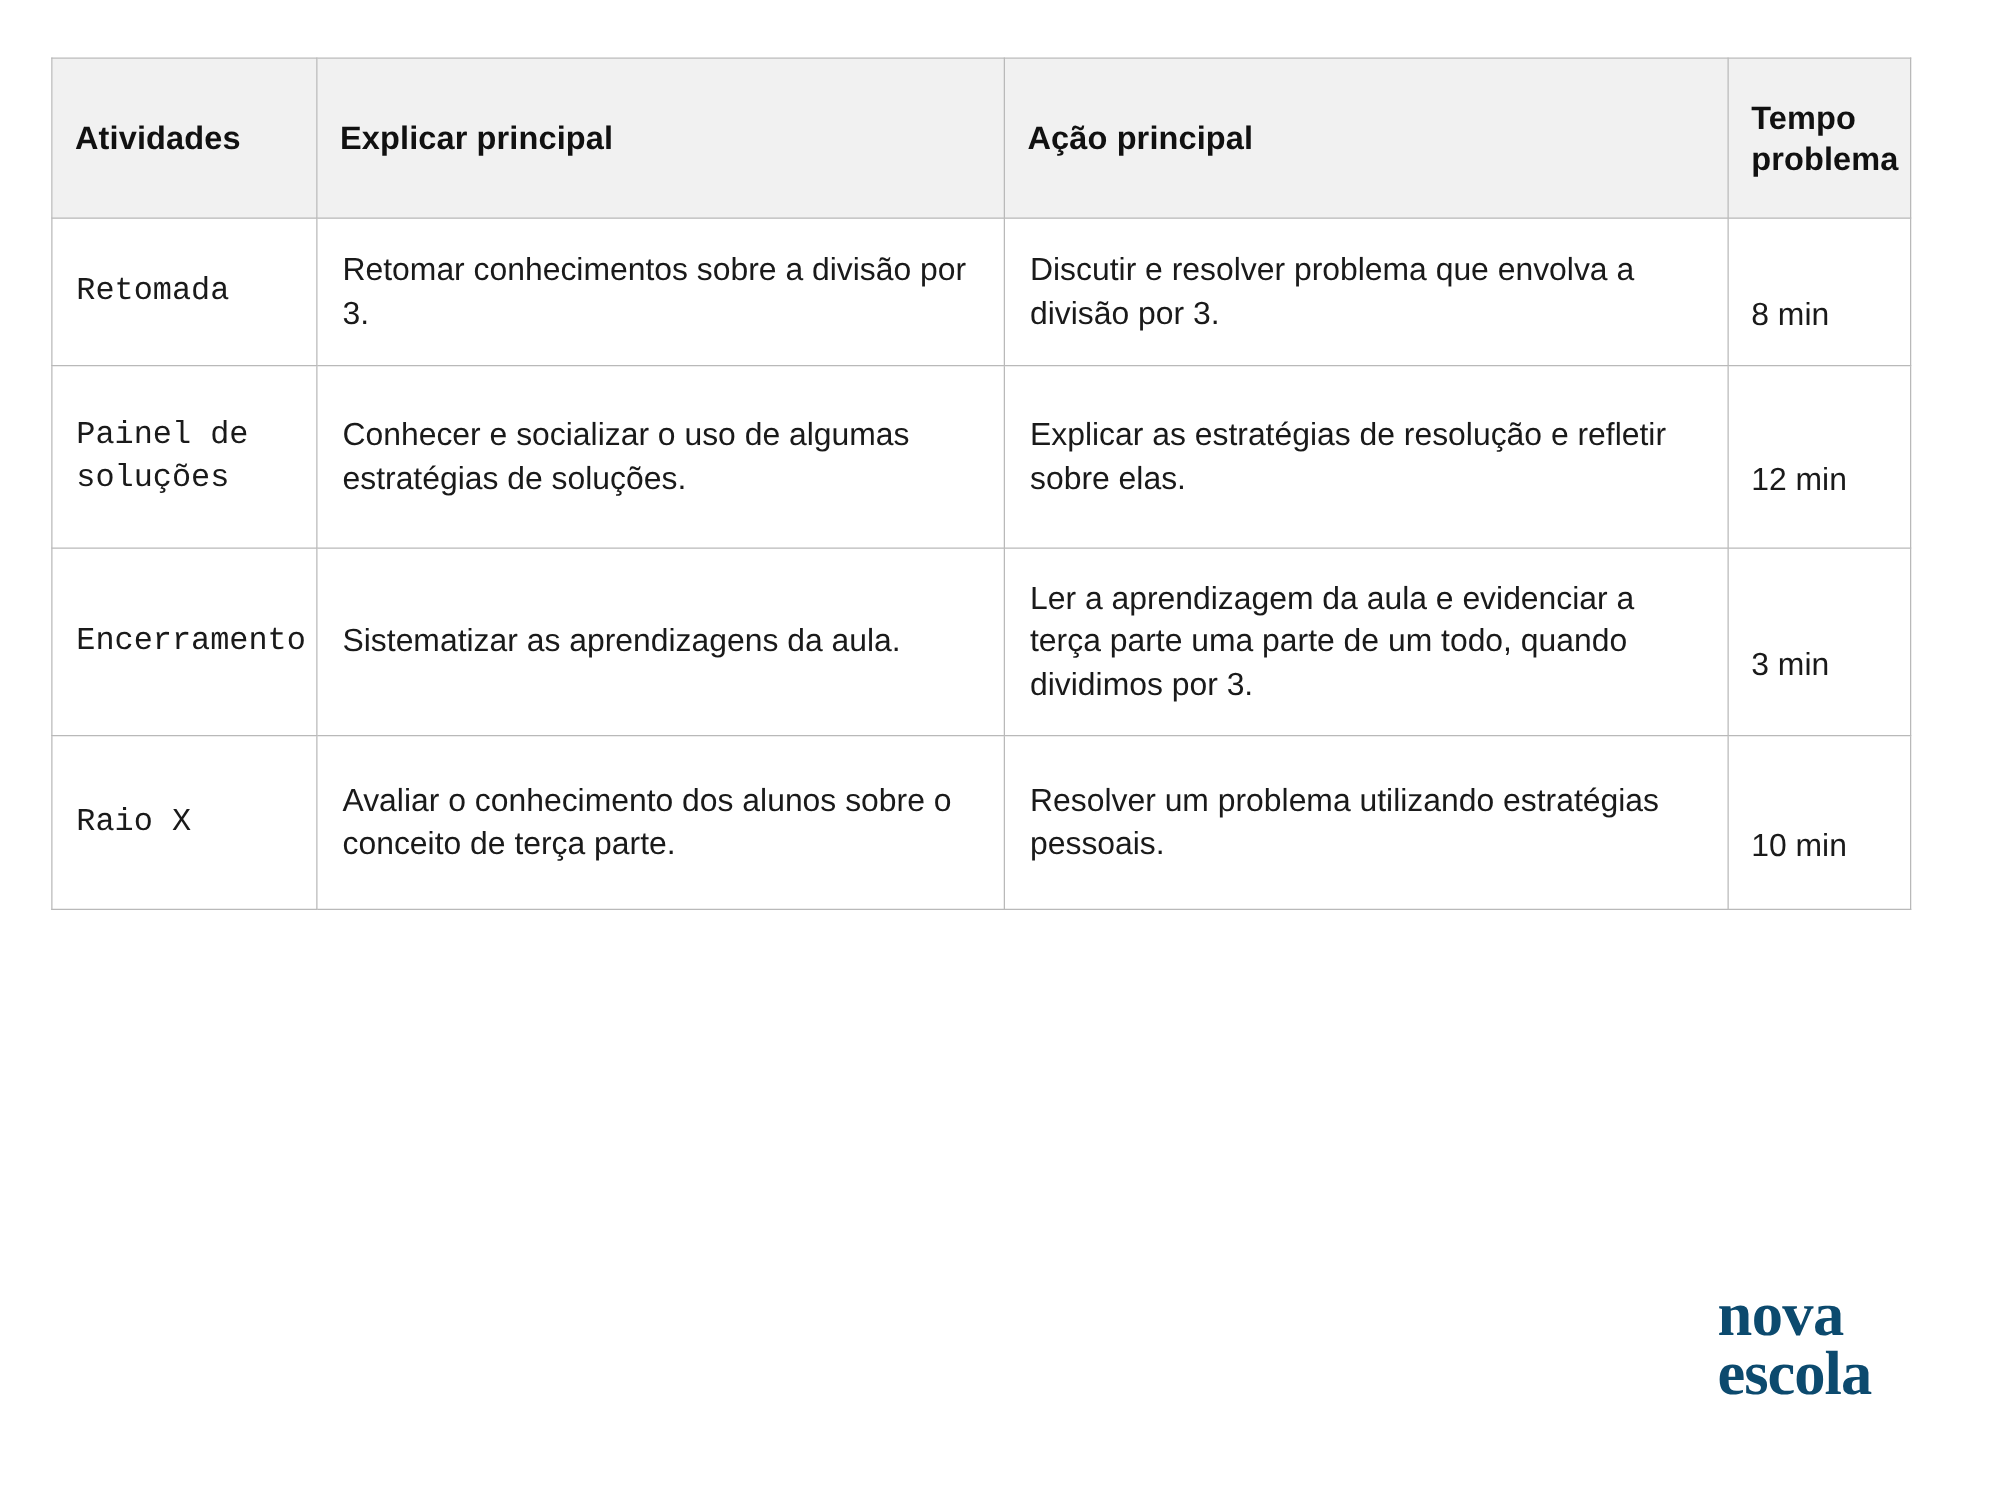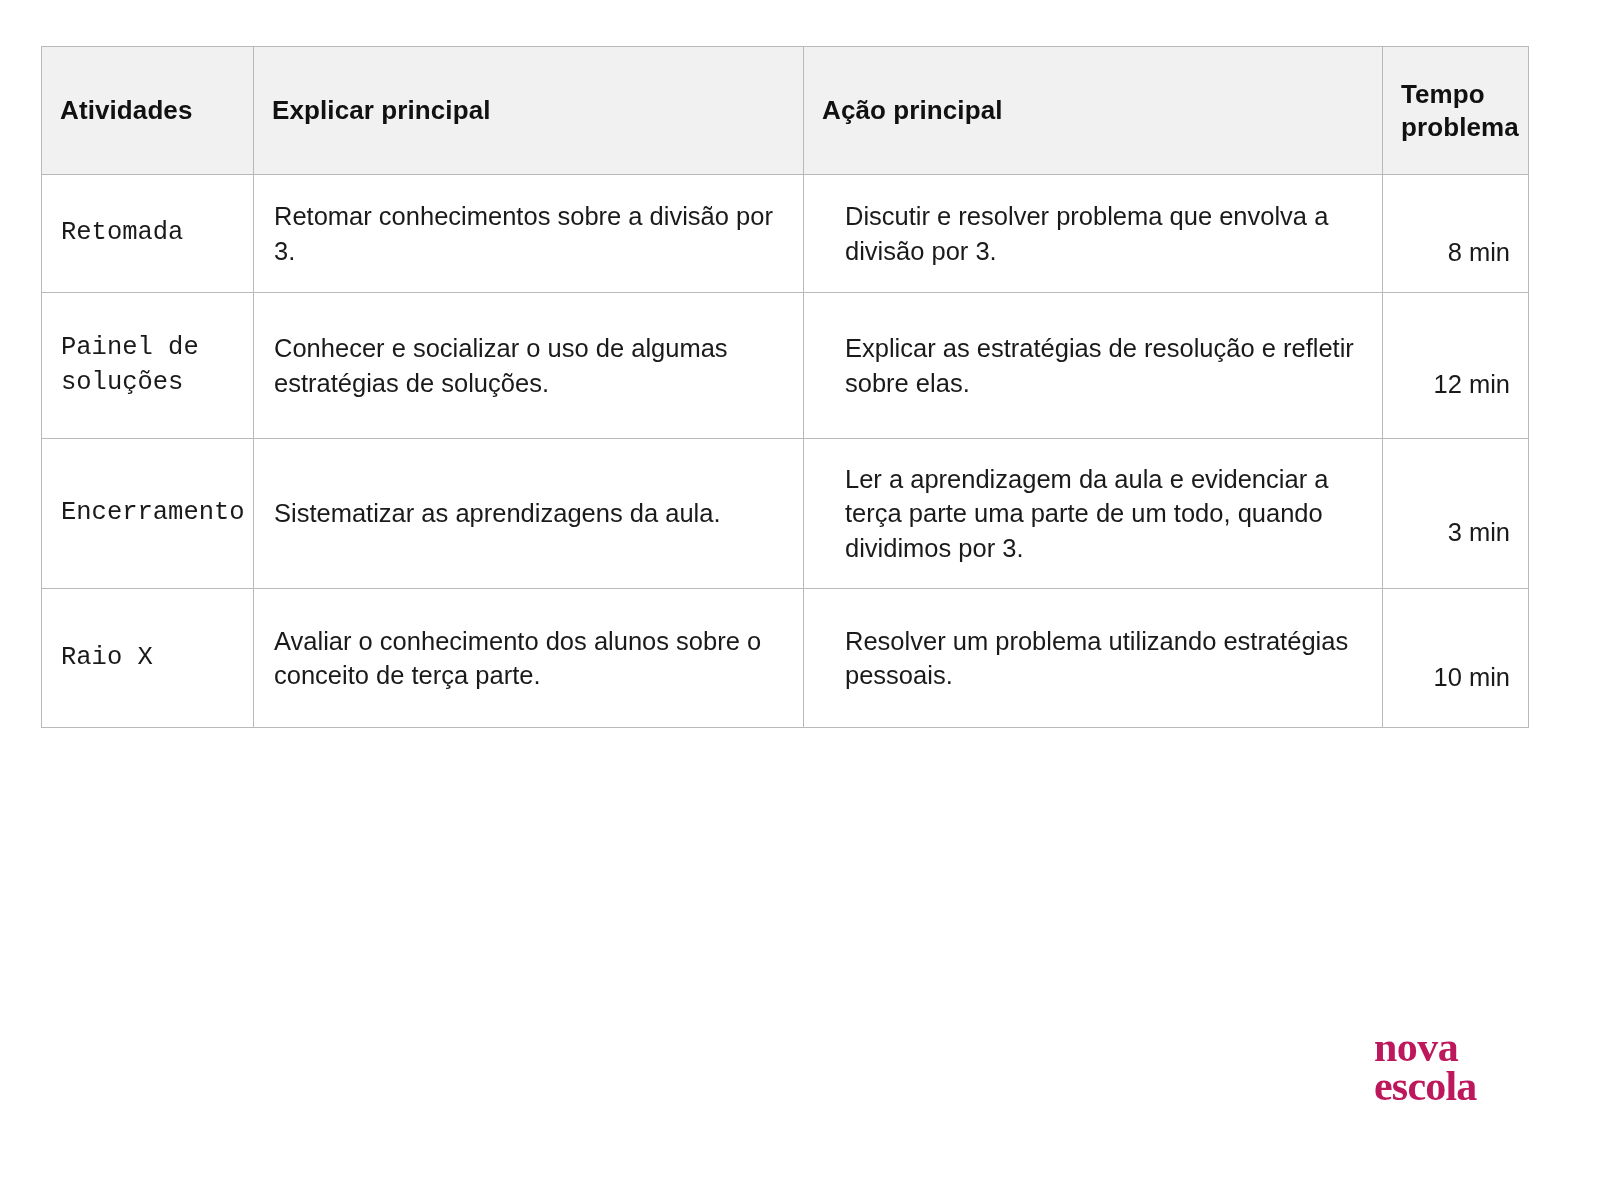--- a/index.html
+++ b/index.html
@@ -70,46 +70,46 @@
   .cell-text {
     font-size: 25.5px;
     font-weight: 400;
     color: #1a1a1a;
     line-height: 1.34;
     display: block;
   }
 
   td.col-atividades .cell-text { padding-left: 1px; font-family: Liberation Mono, monospace; }
   td.col-objetivo   .cell-text { padding-left: 2px; }
-  td.col-acao       .cell-text { padding-left: 2px; margin-left: 21px; }
+  td.col-acao       .cell-text { padding-left: 2px; }
 
   td.col-tempo {
     text-align: center;
     padding-left: 6px;
     padding-right: 6px;
   }
-  td.col-tempo .cell-text { text-align: right; margin-top: 38px; }
+  td.col-tempo .cell-text { text-align: left; margin-top: 38px; }
 
   tr.row-0 td { height: 118px; }
   tr.row-1 td { height: 115px; }
   tr.row-2 td { height: 146px; }
   tr.row-3 td { height: 150px; }
   tr.row-4 td { height: 139px; }
 
   .brand-logo {
     position: absolute;
     left: 1374px;
     top: 1028px;
     width: 140px;
     text-align: left;
     font-family: "Liberation Serif", serif;
     font-weight: 700;
-    font-size: 42px;
+    font-size: 50px;
     line-height: 0.93;
-    color: #be185d;
+    color: #0c4a6e;
     letter-spacing: -0.5px;
     user-select: none;
   }
   .brand-logo .brand-line { display: block; }
   .brand-logo .brand-line-2 { letter-spacing: -0.8px; }
 </style>
 </head>
 <body>
 
 <div class="page">

